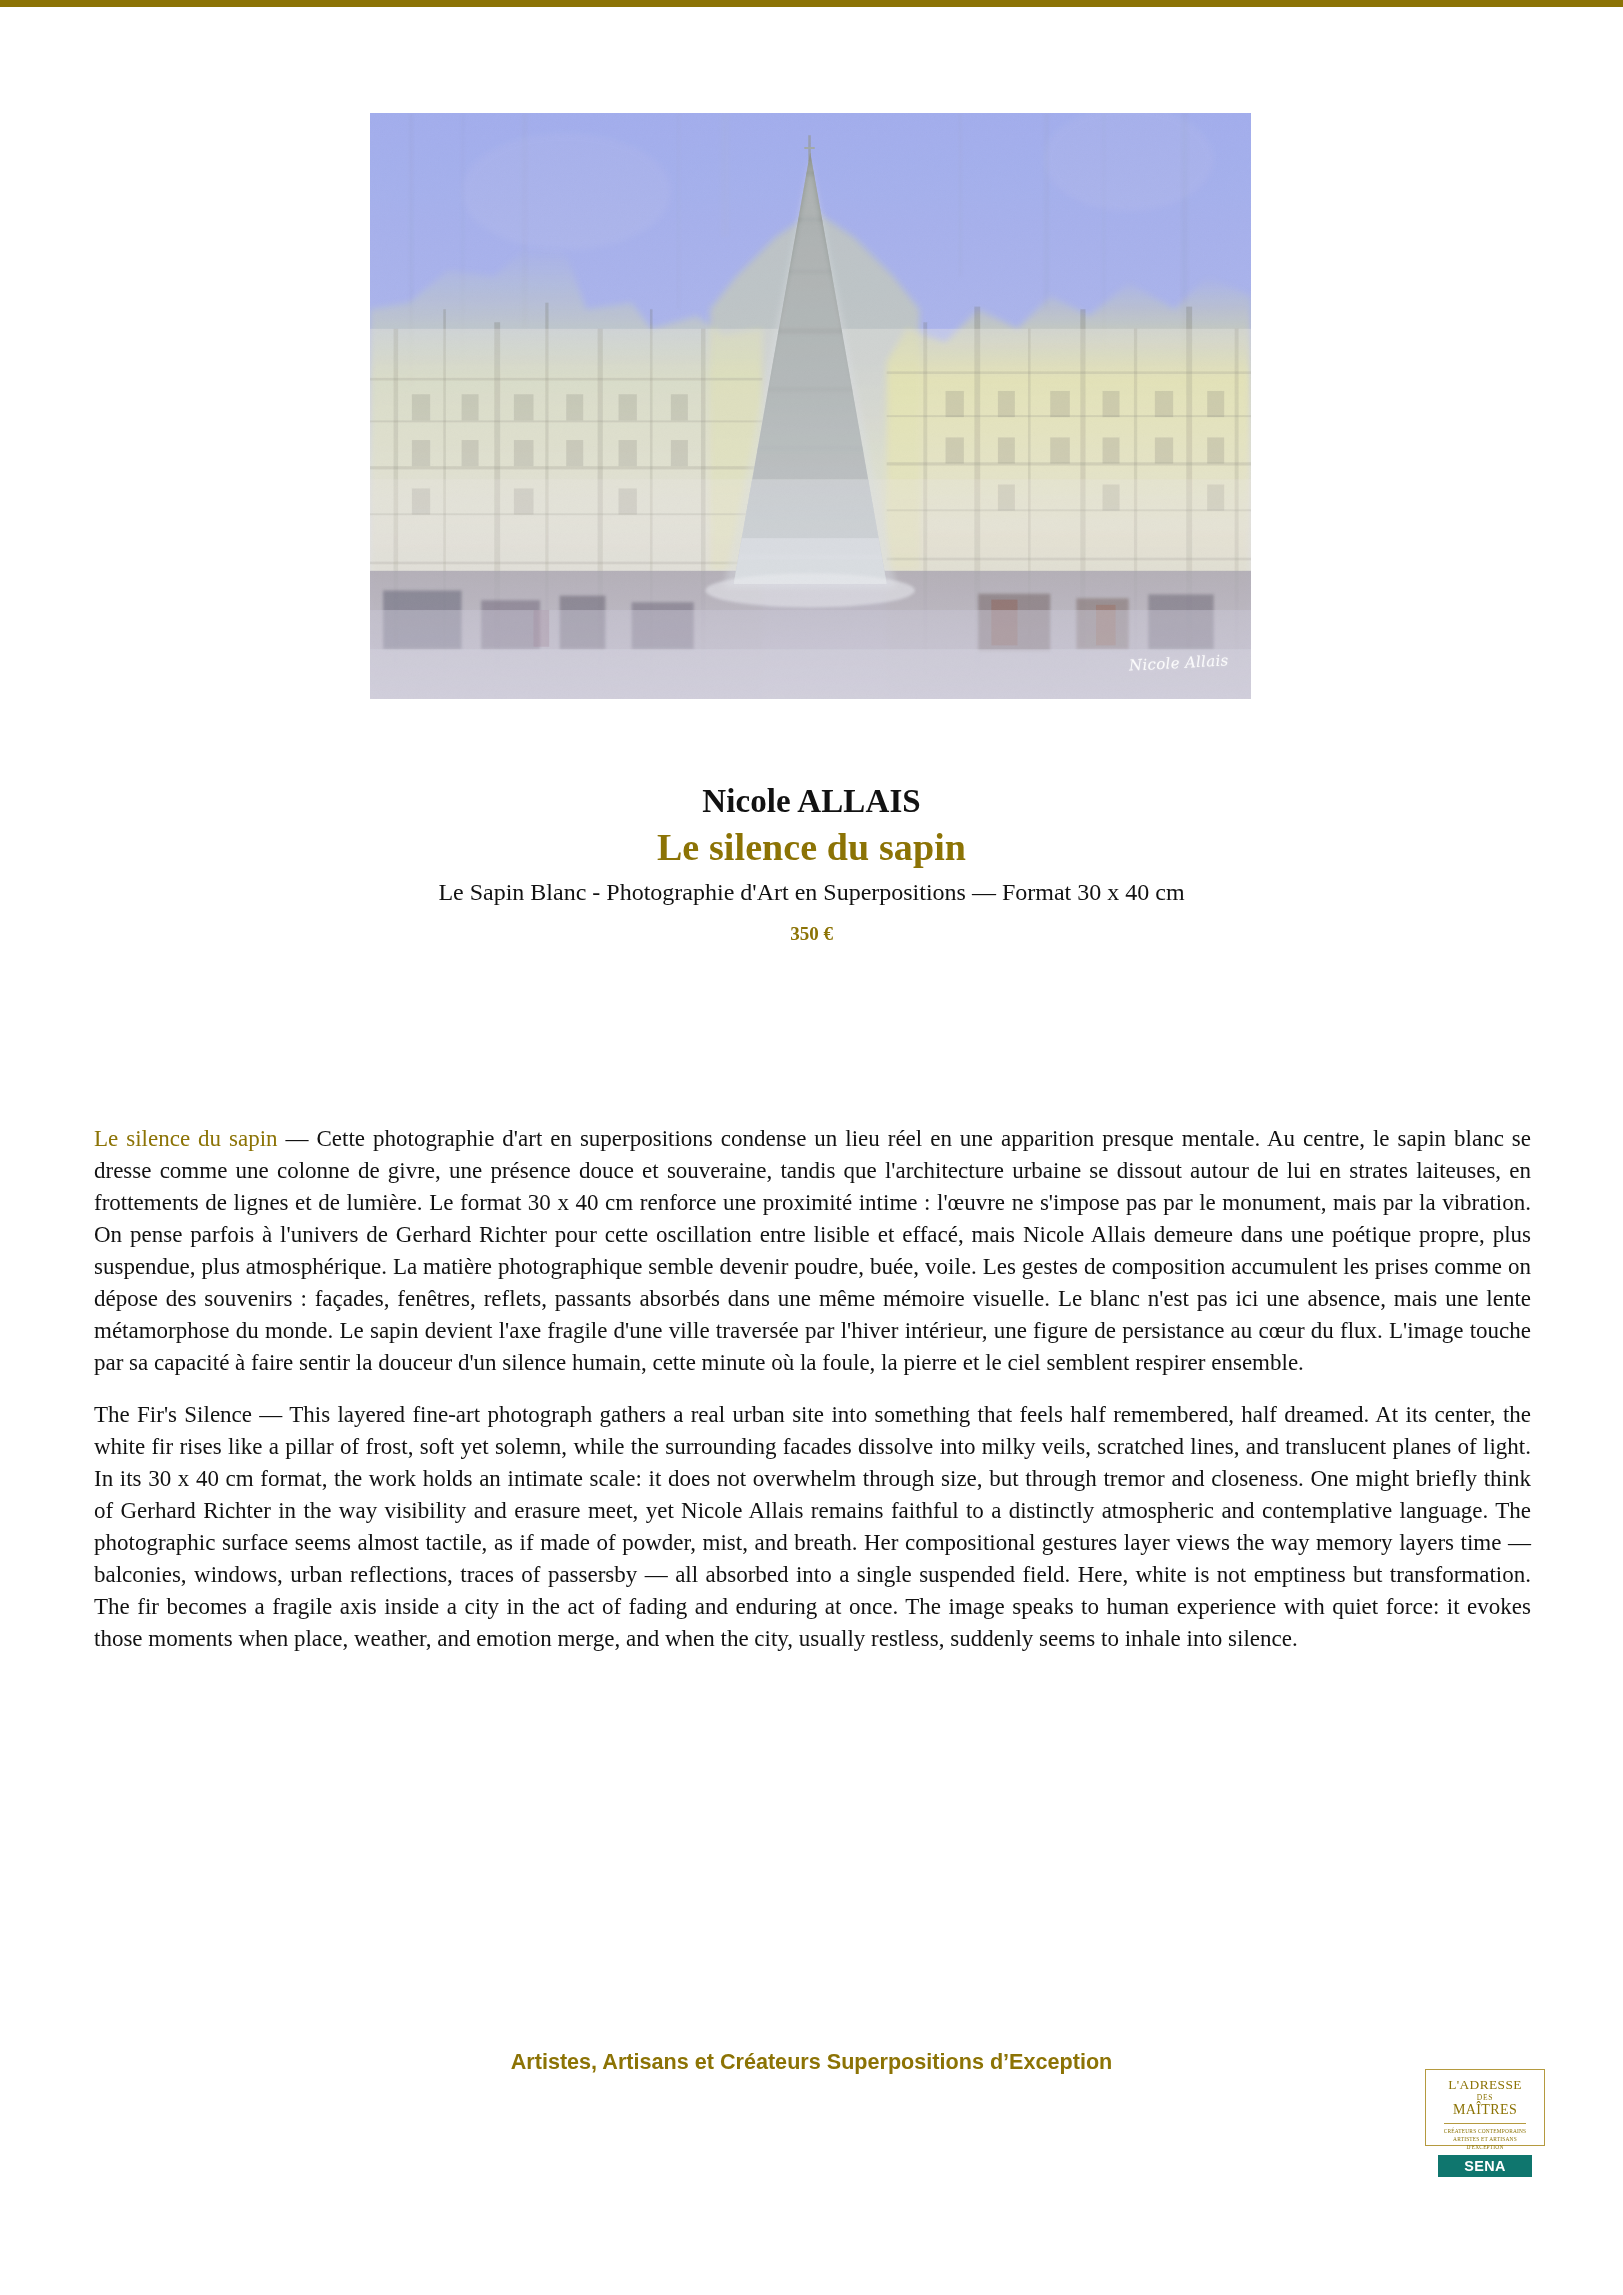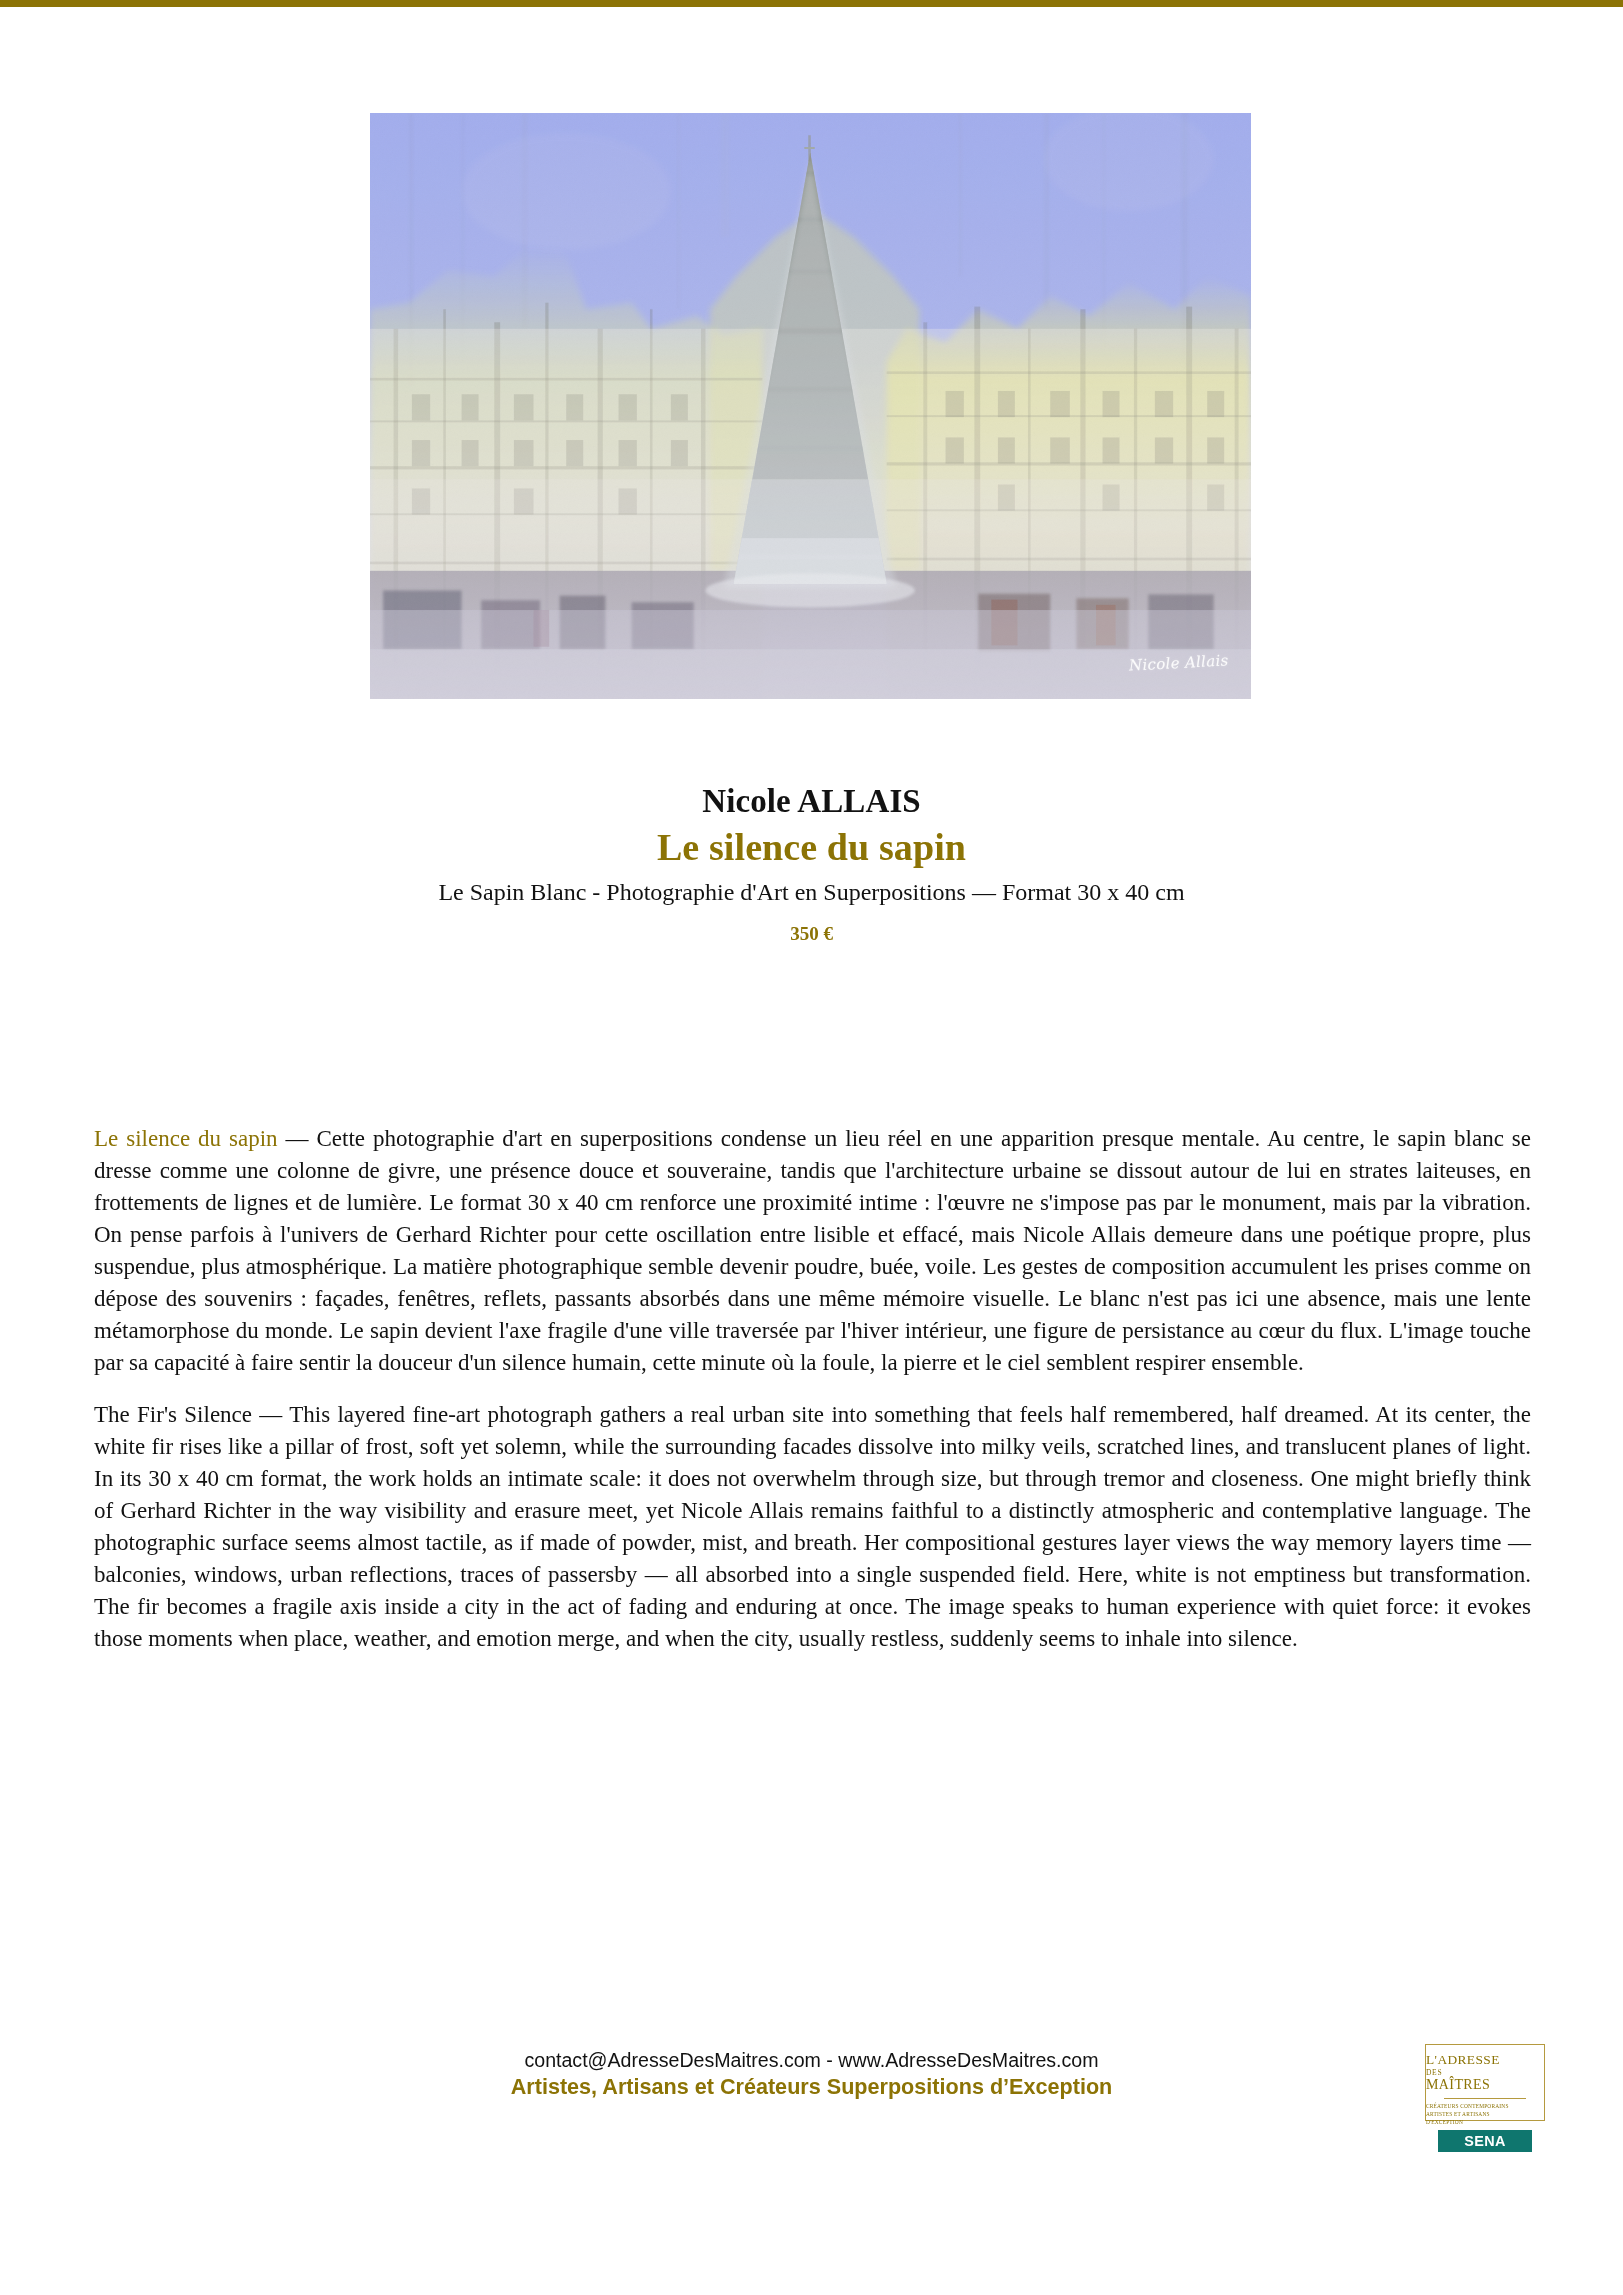--- a/index.html
+++ b/index.html
@@ -154,24 +154,25 @@
     left: 1425px;
     top: 2044px;
     width: 120px;
   }
   .logo-card {
     box-sizing: border-box;
     width: 120px;
     height: 77px;
     border: 1px solid #b59a3f;
     background: #ffffff;
-    text-align: left;
+    text-align: center;
     padding-top: 7.9px;
     font-family: "Liberation Serif", serif;
     color: #8c7305;
+    margin-top: 25px;
   }
   .logo-l1 {
     font-size: 13.4px;
     letter-spacing: 0.4px;
     line-height: 1.06;
   }
   .logo-l2 {
     font-size: 7.5px;
     letter-spacing: 0.7px;
     line-height: 1.5;
@@ -428,21 +429,20 @@
   <div class="artwork-subtitle">Le Sapin Blanc - Photographie d'Art en Superpositions — Format 30 x 40 cm</div>
   <div class="artwork-price">350 €</div>
 </div>
 
 <div class="bodytext">
   <p class="para"><span class="lead-gold">Le silence du sapin</span><span> — </span><span>Cette photographie d'art en superpositions condense un lieu réel en une apparition presque mentale. Au centre, le sapin blanc se dresse comme une colonne de givre, une présence douce et souveraine, tandis que l'architecture urbaine se dissout autour de lui en strates laiteuses, en frottements de lignes et de lumière. Le format 30 x 40 cm renforce une proximité intime : l'œuvre ne s'impose pas par le monument, mais par la vibration. On pense parfois à l'univers de Gerhard Richter pour cette oscillation entre lisible et effacé, mais Nicole Allais demeure dans une poétique propre, plus suspendue, plus atmosphérique. La matière photographique semble devenir poudre, buée, voile. Les gestes de composition accumulent les prises comme on dépose des souvenirs : façades, fenêtres, reflets, passants absorbés dans une même mémoire visuelle. Le blanc n'est pas ici une absence, mais une lente métamorphose du monde. Le sapin devient l'axe fragile d'une ville traversée par l'hiver intérieur, une figure de persistance au cœur du flux. L'image touche par sa capacité à faire sentir la douceur d'un silence humain, cette minute où la foule, la pierre et le ciel semblent respirer ensemble.</span></p>
   <p class="para">The Fir's Silence — This layered fine-art photograph gathers a real urban site into something that feels half remembered, half dreamed. At its center, the white fir rises like a pillar of frost, soft yet solemn, while the surrounding facades dissolve into milky veils, scratched lines, and translucent planes of light. In its 30 x 40 cm format, the work holds an intimate scale: it does not overwhelm through size, but through tremor and closeness. One might briefly think of Gerhard Richter in the way visibility and erasure meet, yet Nicole Allais remains faithful to a distinctly atmospheric and contemplative language. The photographic surface seems almost tactile, as if made of powder, mist, and breath. Her compositional gestures layer views the way memory layers time — balconies, windows, urban reflections, traces of passersby — all absorbed into a single suspended field. Here, white is not emptiness but transformation. The fir becomes a fragile axis inside a city in the act of fading and enduring at once. The image speaks to human experience with quiet force: it evokes those moments when place, weather, and emotion merge, and when the city, usually restless, suddenly seems to inhale into silence.</p>
 </div>
 
 <div class="footer">
-  <div class="footer-line f-black">contact@AdresseDesMaitres.com - www.AdresseDesMaitres.com</div>
   <div class="footer-line f-gold-bold2">Artistes, Artisans et Créateurs Superpositions d’Exception</div>
 </div>
 
 <div class="logoblock">
   <div class="logo-card">
     <div class="logo-l1">L'ADRESSE</div>
     <div class="logo-l2">DES</div>
     <div class="logo-l3">MAÎTRES</div>
     <div class="logo-rule"></div>
     <div class="logo-sub">CRÉATEURS CONTEMPORAINS</div>

